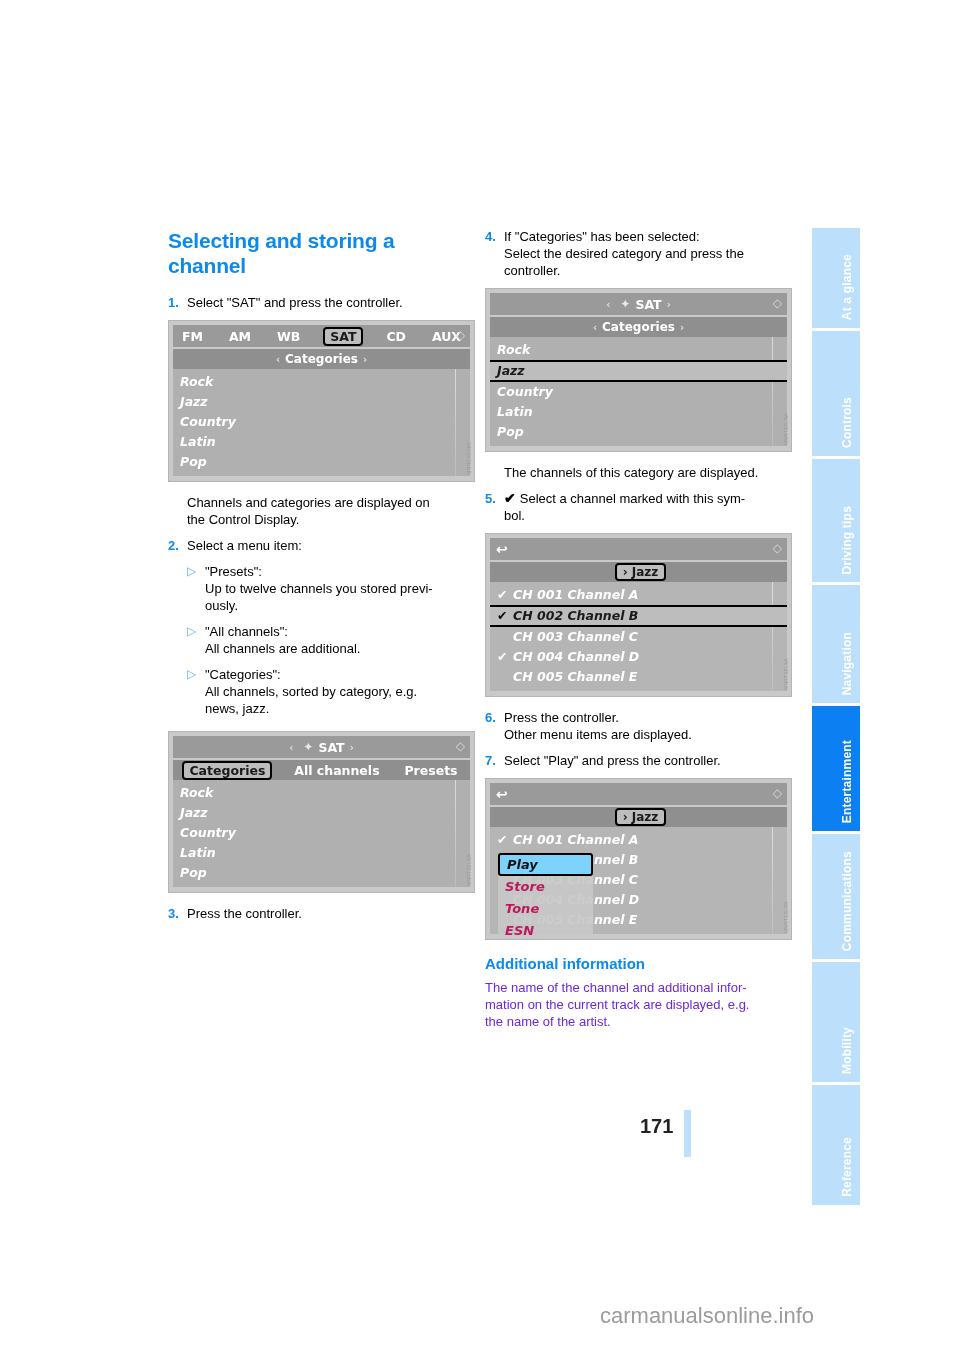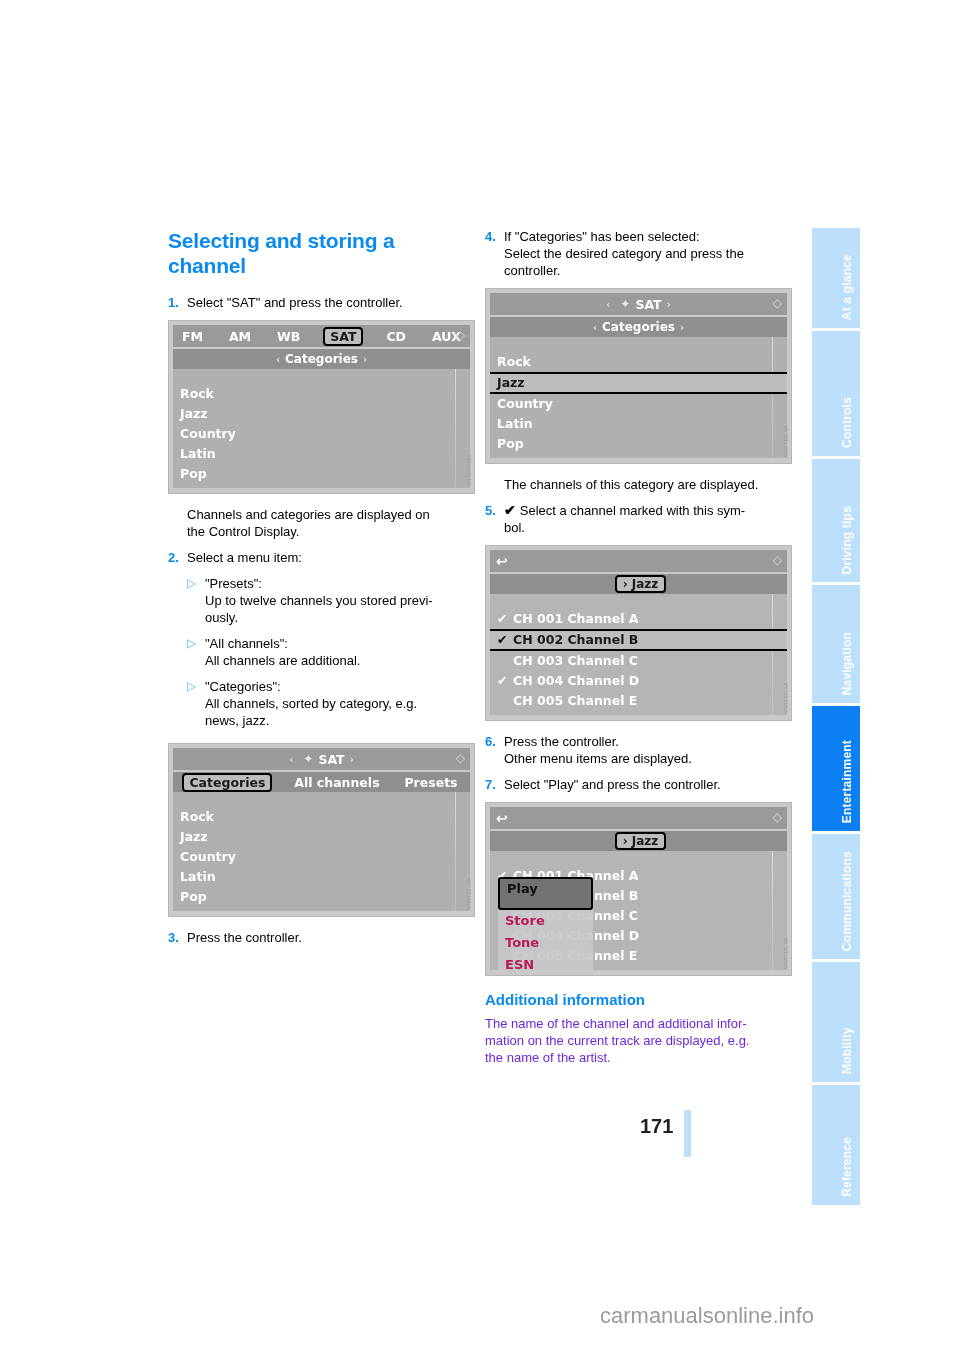--- a/index.html
+++ b/index.html
@@ -77,21 +77,21 @@
     background:#bdbdbd;color:#1a1a1a;border:2px solid #000;border-radius:4px;
     padding:0 6px;font-size:12px;font-weight:bold;display:inline-block;
   }
   .homeicon{
     position:absolute;right:5px;top:3px;color:#d8d8d8;font-size:12px;
   }
   .backicon{color:#ffffff;font-size:14px;font-weight:bold;}
   .satlogo{display:inline-block;margin:0 5px;color:#e8e8e8;font-size:12px;}
   .arrow{color:#e0e0e0;font-size:10px;padding:0 5px;}
 
-  .listarea{background:#b0b0b0;padding:15px 0 4px 0;position:relative;}
+  .listarea{background:#b0b0b0;padding:3px 0 4px 0;position:relative;font-style:italic;}
   .listarea.light{background:#b5b5b5;}
   .row{
     height:20px;line-height:20px;color:#ffffff;font-size:12.5px;font-weight:bold;
     padding-left:7px;box-sizing:border-box;position:relative;
   }
   .row.sel{
     background:#bdbdbd;color:#1a1a1a;border-top:2px solid #000;border-bottom:2px solid #000;
     height:22px;line-height:18px;
   }
   .row .ck{display:inline-block;width:16px;}
@@ -110,22 +110,22 @@
   
   .popup{
     position:absolute;left:8px;top:26px;width:95px;
     background:rgba(200,200,200,.92);padding-bottom:3px;
   }
   .popup .pitem{
     height:22px;line-height:22px;color:#be185d;font-size:13px;font-weight:bold;
     padding-left:7px;box-sizing:border-box;
   }
   .popup .pitem.sel{
-    background:#737373;color:#111;border:2px solid #000;border-radius:3px;
-    height:33px;line-height:19px;
+    background:#7dd3fc;color:#111;border:2px solid #000;border-radius:3px;
+    height:23px;line-height:19px;
   }
 
   
   .rail{position:absolute;left:812px;top:228px;width:48px;}
   .railtab{
     width:48px;background:#bcdffc;color:#ffffff;
     margin-bottom:3px;position:relative;
   }
   .railtab .lbl{
     position:absolute;right:6px;bottom:8px;

